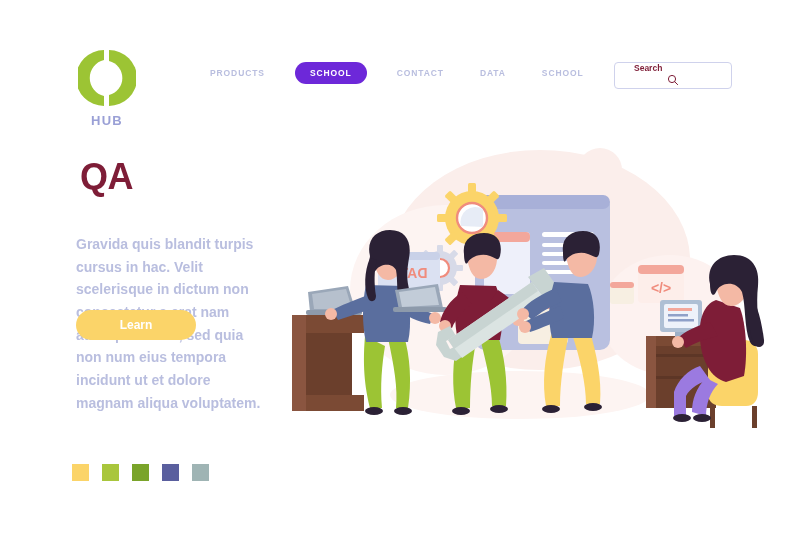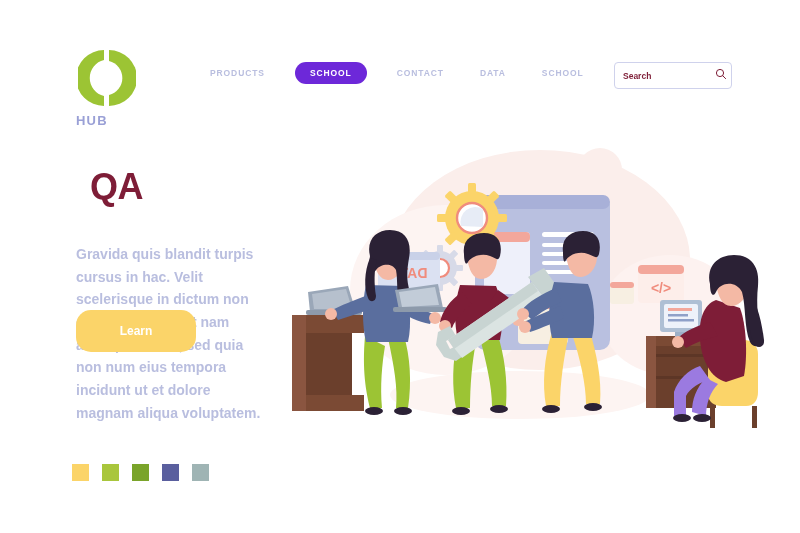--- a/index.html
+++ b/index.html
@@ -8,21 +8,21 @@
     background:#ffffff;
     font-family:"Liberation Sans", sans-serif;
     overflow:hidden;
     position:relative;
   }
   .page{position:absolute;inset:0;}
 
   
   .header{position:absolute;left:0;top:0;width:800px;height:140px;}
 
-  .brand{position:absolute;left:76px;top:47px;width:62px;}
+  .brand{position:absolute;left:76px;top:47px;width:62px;text-align:center;}
   .logo-mark{position:relative;width:58px;height:62px;margin:0 auto;}
   .logo-mark svg{display:block;}
   .brand-name{
     margin-top:4px;font-size:13px;font-weight:bold;letter-spacing:1.2px;
     color:#9aa0d6;font-family:"Liberation Sans", sans-serif;
   }
 
   .nav{position:absolute;left:210px;top:62px;display:flex;align-items:flex-start;gap:0px;}
   .nav-item{
     font-size:8.5px;font-weight:bold;letter-spacing:0.9px;
@@ -34,49 +34,49 @@
   }
   .nav-item.active{
     color:#ffffff;background:#6d28d9;
     border-radius:11px;padding:6px 15px;margin-right:30px;margin-left:-6px;
   }
 
   .search-wrap{
     position:absolute;left:614px;top:62px;
     width:116px;height:25px;
     border:1px solid #cfd2ec;border-radius:4px;
-    display:flex;align-items:center;background:#fff;
+    display:flex;align-items:center;background:#fff;flex-direction:column;
   }
   .search-input{
     border:0;outline:0;background:transparent;
     font-family:"Liberation Sans", sans-serif;
     font-size:8.5px;font-weight:bold;color:#7e1d37;
     padding:0 8px;width:78px;height:23px;
   }
   .search-input::placeholder{color:#7e1d37;opacity:1;}
   .search-divider{width:1px;height:17px;background:#cfd2ec;}
   .search-btn{
     width:36px;height:23px;display:flex;align-items:center;justify-content:center;
     background:transparent;border:0;cursor:pointer;
   }
 
   
   .hero{position:absolute;left:76px;top:155px;width:200px;}
   .hero-title{
     font-size:36px;font-weight:bold;color:#7e1d37;
-    letter-spacing:-0.5px;line-height:1;margin:14px;
+    letter-spacing:-0.5px;line-height:1;margin:4px;
   }
   .hero-body{
     margin-top:38px;
     font-size:14px;line-height:1.62;color:#b9bedf;font-weight:bold;
     width:186px;
   }
   .learn-btn{
     position:absolute;left:0;top:155px;
-    width:120px;height:42px;border:0;border-radius:15px;
+    width:120px;height:30px;border:0;border-radius:15px;
     background:#fbd469;color:#ffffff;
     font-family:"Liberation Sans", sans-serif;
     font-size:12px;font-weight:bold;cursor:pointer;
   }
 
   
   .swatches{position:absolute;left:72px;top:464px;display:flex;gap:13px;}
   .swatch{width:17px;height:17px;}
 
   

